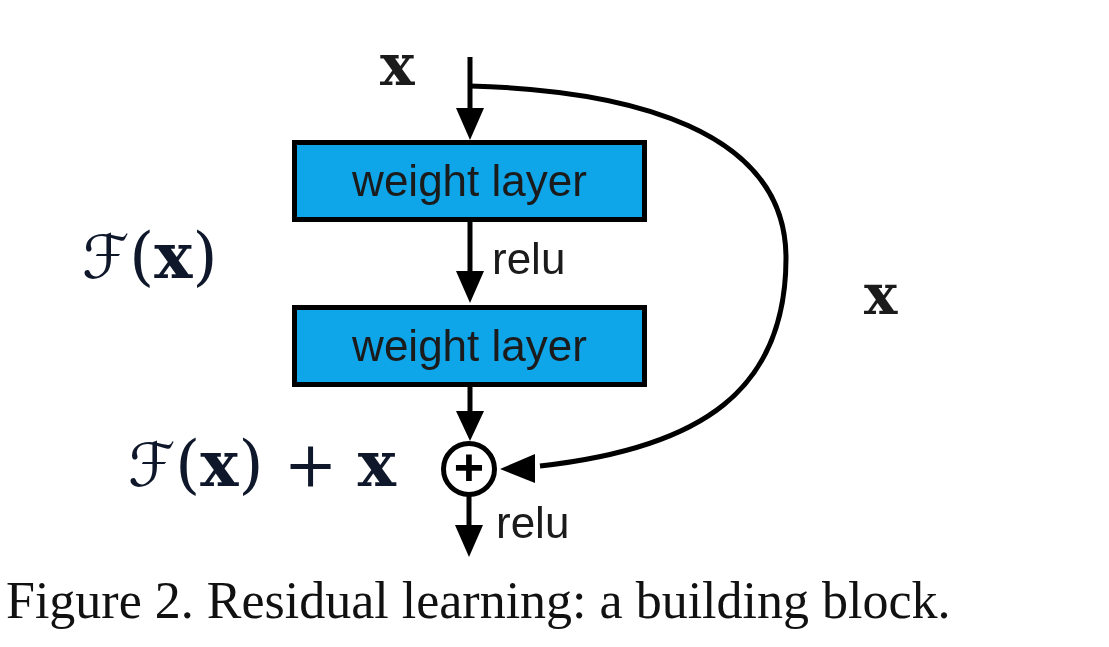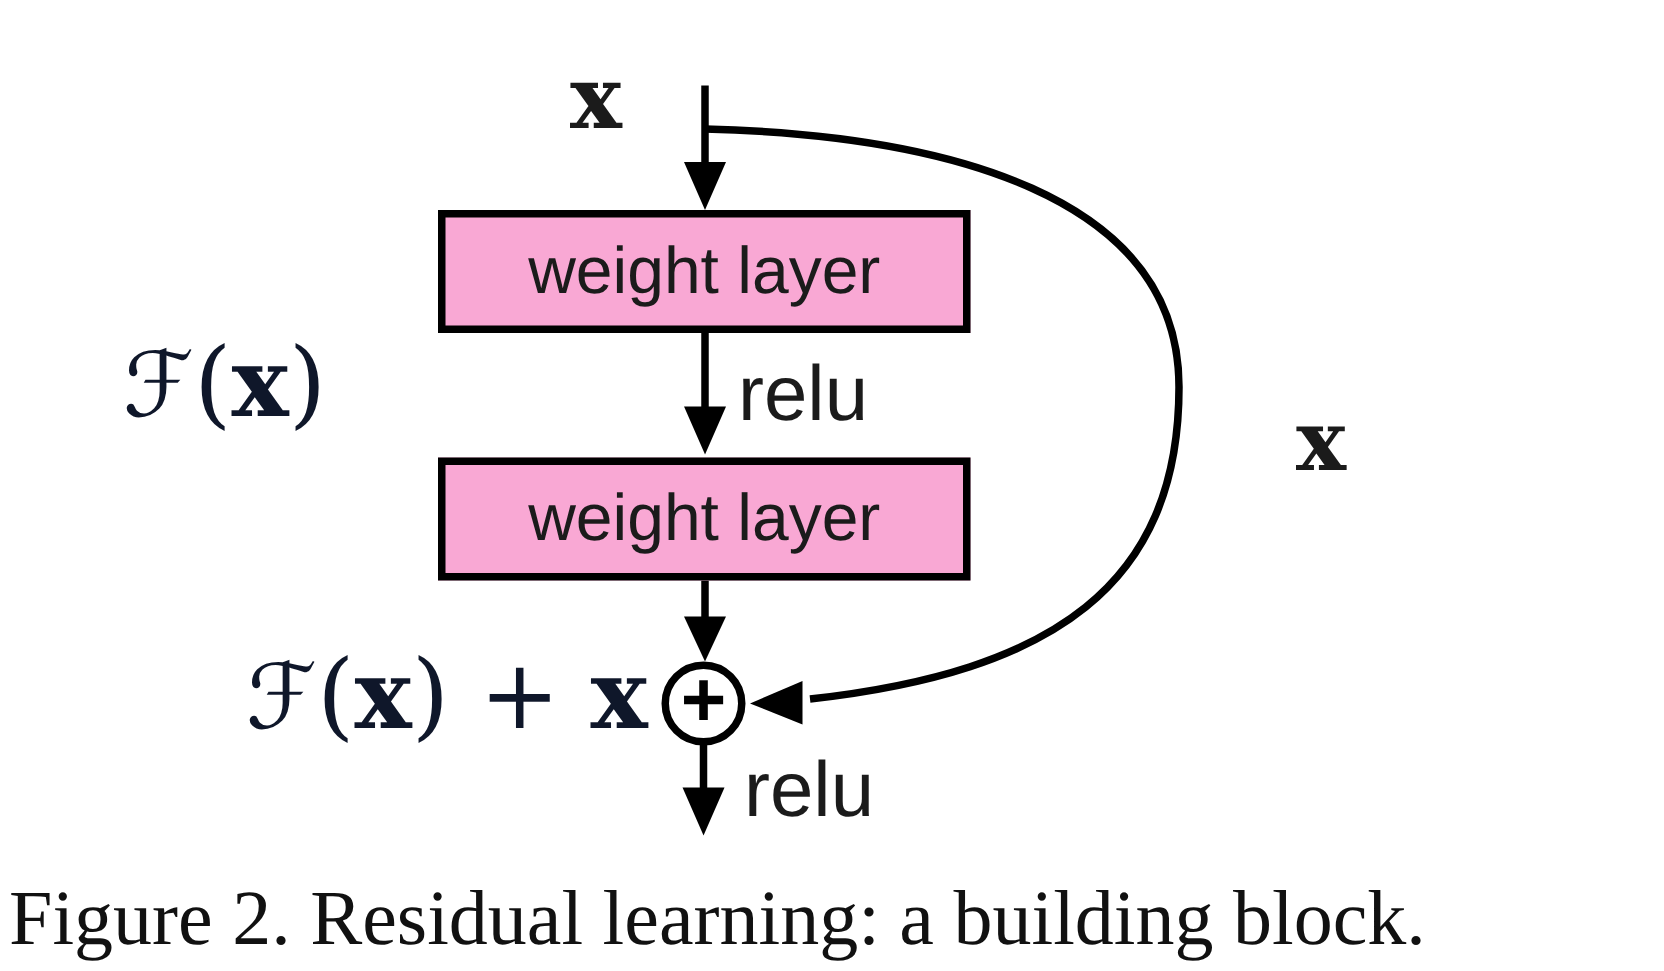--- a/index.html
+++ b/index.html
@@ -23,56 +23,56 @@
     width: 1109px;
     height: 647px;
   }
   .wbox {
     position: absolute;
     left: 292px;
     width: 355px;
     height: 82px;
     box-sizing: border-box;
     border: 5px solid #000000;
-    background: #f9a8d4;
+    background: #0ea5e9;
     display: flex;
     align-items: center;
     justify-content: center;
   }
   .wbox.b1 { top: 140px; }
   .wbox.b2 { top: 305px; }
   .wbox span {
     font-size: 44px;
     line-height: 1;
     color: #1b1b1b;
   }
   .lbl {
     position: absolute;
     line-height: 1;
     white-space: nowrap;
   }
   .relu {
-    font-size: 52px;
+    font-size: 44px;
     color: #1b1b1b;
   }
   .relu.mid { left: 492px; top: 237px; }
   .relu.out { left: 496px; top: 501px; }
   .mathlbl {
     font-family: "DejaVu Serif", "DejaVu Sans", serif;
     font-size: 64px;
     color: #0f172a;
   }
   .mathlbl .scriptf {
     font-family: "DejaVu Sans", sans-serif;
     font-style: italic;
     font-size: 0.94em;
   }
   .mathlbl .barg { font-weight: bold; }
   .fx-label { left: 82px; top: 224px; }
-  .fxx-label { left: 128px; top: 432px; margin-left: 36px; }
+  .fxx-label { left: 128px; top: 432px; }
   .xvar {
     font-family: "DejaVu Serif", serif;
     font-weight: bold;
     color: #1b1b1b;
   }
   .x-top { left: 380px; top: 36px; font-size: 58px; }
   .x-skip { left: 864px; top: 266px; font-size: 56px; }
   .identity-lbl { left: 806px; top: 348px; font-size: 44px; color: #1b1b1b; }
   .sum-node {
     position: absolute;
@@ -98,21 +98,20 @@
   .caption {
     position: absolute;
     left: 6px;
     top: 572px;
     width: 1100px;
     font-family: "Liberation Serif", serif;
     font-size: 52px;
     line-height: 1.1;
     color: #111111;
     white-space: nowrap;
-    margin-top: 12px;
   }
 </style>
 </head>
 <body>
 
 <div class="canvas">
 
   <svg class="strokes" viewBox="0 0 1109 647" xmlns="http://www.w3.org/2000/svg">
 
     <line x1="470" y1="57" x2="470" y2="112" stroke="#000" stroke-width="5"></line>

